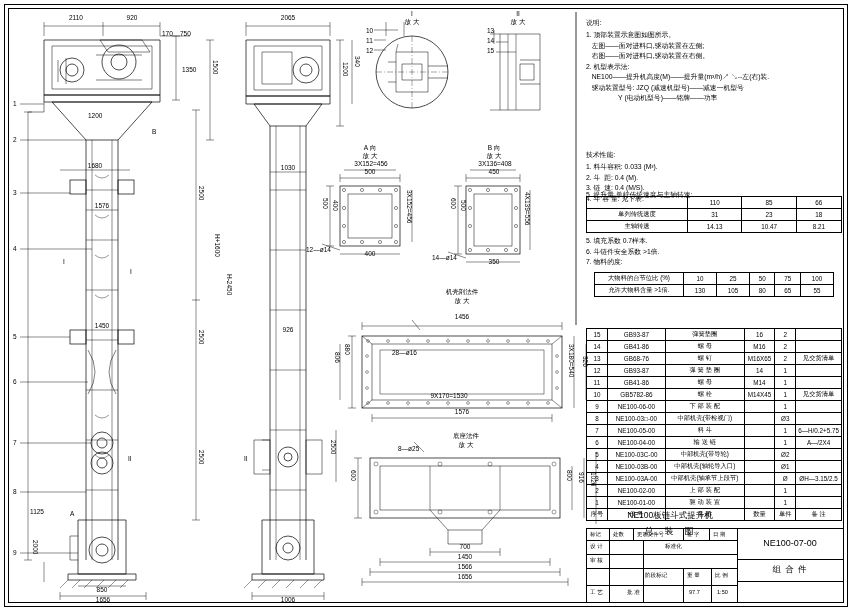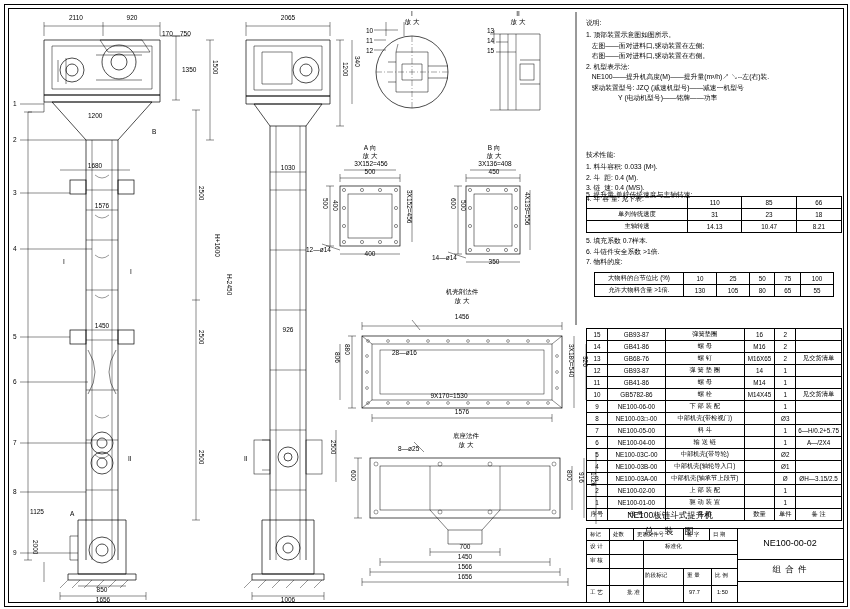--- a/index.html
+++ b/index.html
@@ -609,16 +609,16 @@
 
     <div style="position:absolute;left:150px;top:0;width:106px;height:73px;">
       <div style="position:absolute;left:0;top:0;width:106px;height:30px;border-bottom:0.7px solid #000;"></div>
       <div style="position:absolute;left:0;top:30px;width:106px;height:22px;border-bottom:0.7px solid #000;"></div>
       <div style="position:absolute;left:0;top:52px;width:106px;height:21px;"></div>
     </div>
   </div>
 
   <div class="lbl mid" style="left:600px;top:512px;width:140px;text-align:center;font-size:8.5px;">NE100板链斗式提升机</div>
   <div class="lbl mid" style="left:600px;top:528px;width:140px;text-align:center;font-size:9px;letter-spacing:2px;">总  装  图</div>
-  <div class="lbl" style="left:742px;top:540px;width:96px;text-align:center;font-size:9px;">NE100-00-02</div>
+  <div class="lbl" style="left:742px;top:540px;width:96px;text-align:center;font-size:9px;">NE100-07-00</div>
   <div class="lbl" style="left:742px;top:566px;width:96px;text-align:center;font-size:8.5px;letter-spacing:1px;">组 合 件</div>
 
 </div>
 
 </body></html>

